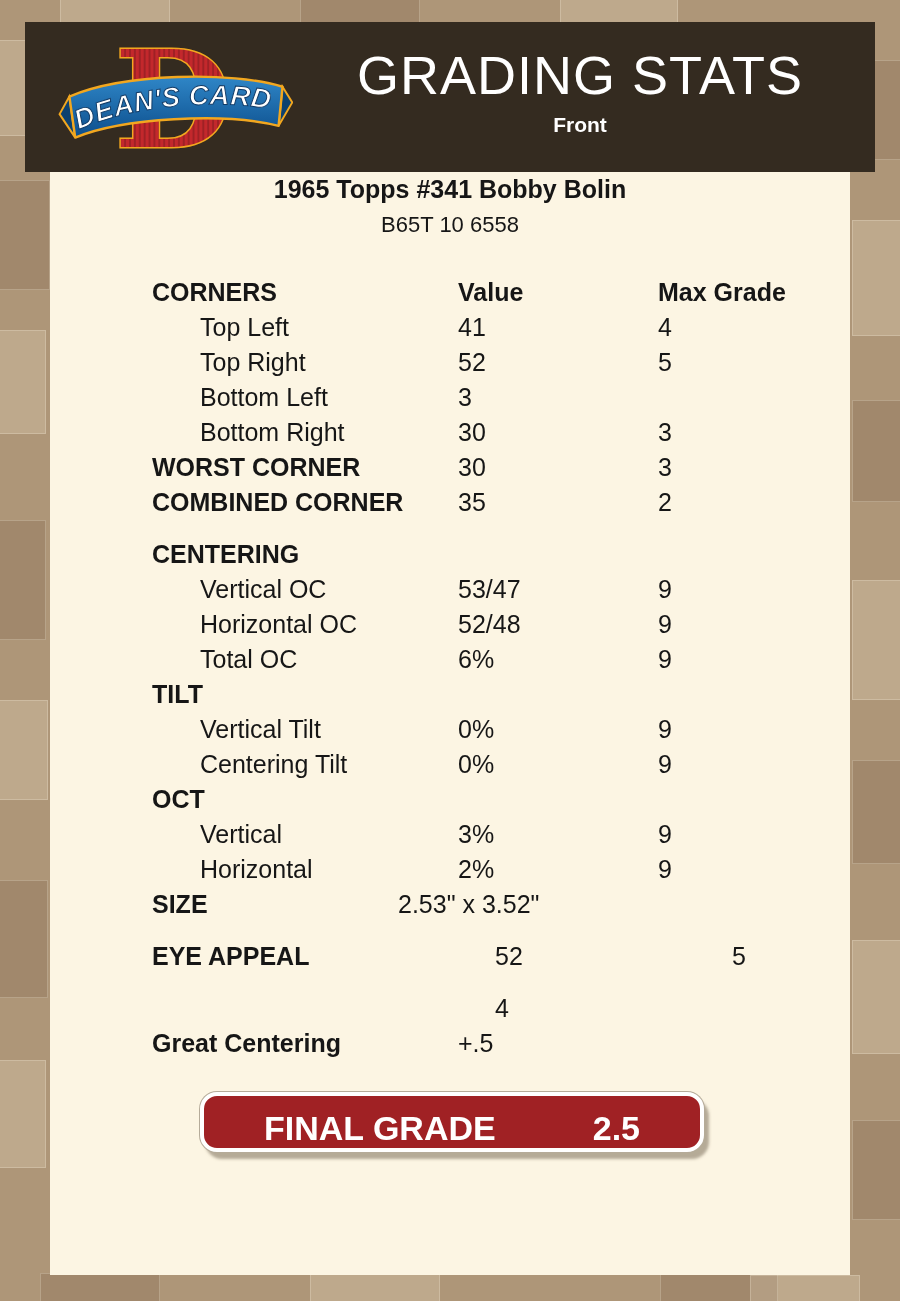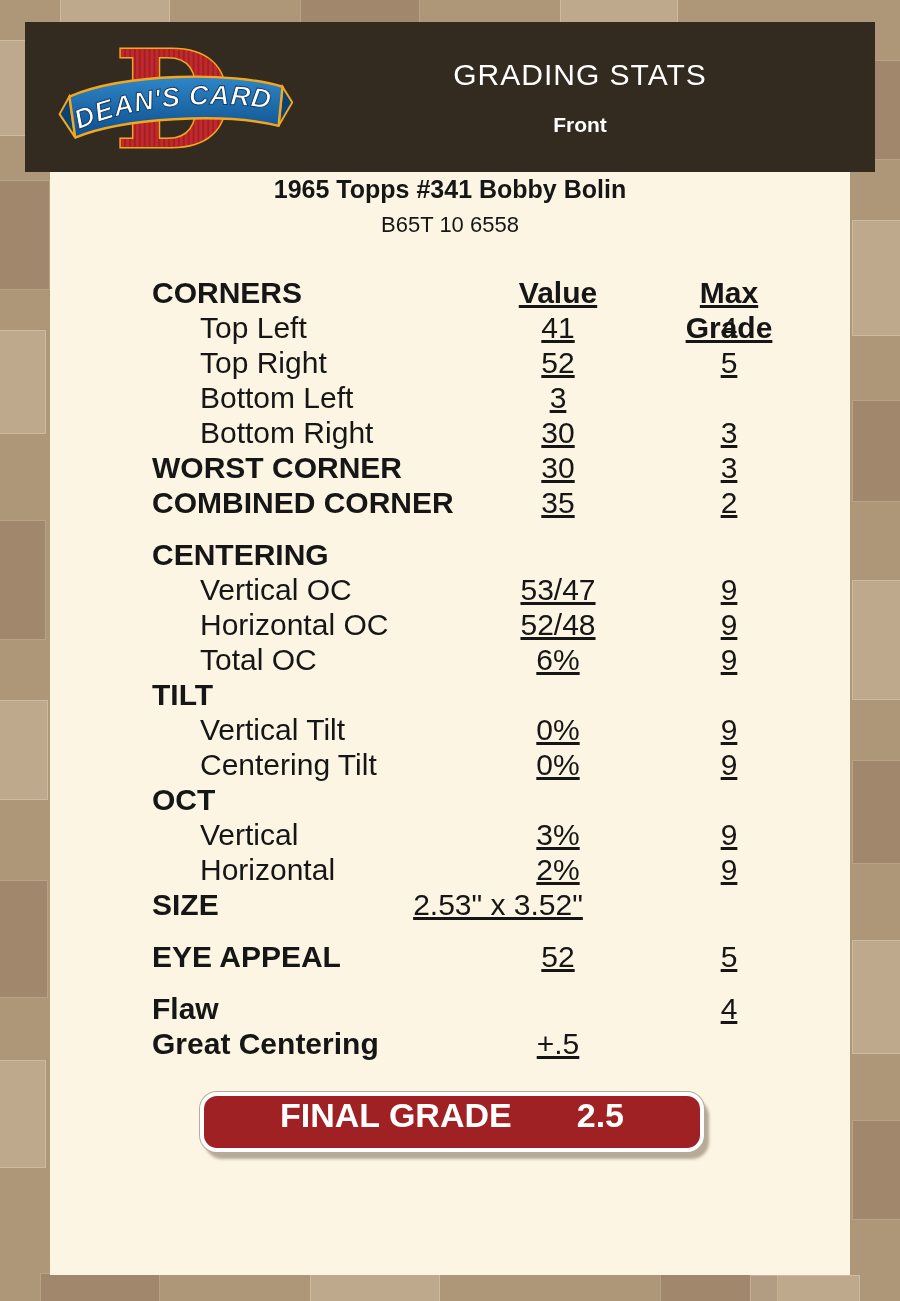--- a/index.html
+++ b/index.html
@@ -12,45 +12,45 @@
   .bg { position:absolute; inset:0; }
   .bg .card { position:absolute; border:1px solid rgba(252,245,225,0.25); }
   .bg .lt { background:rgba(255,244,220,0.20); }
   .bg .dk { background:rgba(84,60,34,0.14); }
 
   
   .band { position:absolute; left:25px; top:22px; width:850px; height:150px;
           background:#342b20; display:flex; align-items:center; }
   .logo { position:absolute; left:28px; top:10px; width:240px; height:132px; }
   .band-titles { margin-left:260px; flex:1; text-align:center; color:#ffffff; padding-top:2px; }
-  .band-title { font-size:30px; line-height:54px; letter-spacing:1px; }
+  .band-title { font-size:54px; line-height:54px; letter-spacing:1px; }
   .band-sub   { font-size:21px; line-height:46px;font-weight:bold; }
 
   
   .sheet { position:absolute; left:50px; top:172px; width:800px; height:1103px;
            background:#fcf5e3; }
 
   .card-title { text-align:center; font-size:25px; font-weight:bold; line-height:35px; }
   .card-code  { text-align:center; font-size:22px; line-height:35px; }
 
   .table { margin-left:100px; width:650px; margin-top:33px; }
-  .row { display:grid; grid-template-columns:308px 200px 142px; height:35px; line-height:35px; font-size:30px; }
-  .row.gap { margin-top:17px; }
+  .row { display:grid; grid-template-columns:308px 200px 142px; height:35px; line-height:35px; font-size:25px; }
+  .row.gap { margin-top:17px;gap:37px; }
   .cell.label { padding-left:2px; white-space:nowrap; }
   .row.sub .cell.label { padding-left:50px; }
   .cell.label.b { font-weight:bold; }
-  .cell.value, .cell.max { text-align:center;text-decoration:underline; }
+  .cell.value, .cell.max { text-align:left; }
   .cell.value.shift { position:relative; left:-60px; }
   .row.cols { font-weight:bold; }
 
   .final { position:relative; margin:31px 0 0 150px; width:504px; height:60px;
            background:#a02124; border:4px solid #ffffff; border-radius:17px;
            box-shadow:0 0 0 1px #b5ab99, 5px 7px 3px rgba(122,110,90,0.55);
-           display:flex; align-items:flex-start; justify-content:space-between;
-           padding:0 76px; color:#ffffff; font-weight:bold; font-size:34px; }
+           display:flex; align-items:flex-end; justify-content:space-between;
+           padding:0 60px; color:#ffffff; font-weight:bold; font-size:34px; }
 </style>
 </head>
 <body>
 
 <div class="page">
 
   <div class="bg">
     <div class="card lt" style="left:-18px;top:40px;width:60px;height:96px;"></div>
     <div class="card dk" style="left:-6px;top:180px;width:56px;height:110px;"></div>
     <div class="card lt" style="left:-24px;top:330px;width:70px;height:104px;"></div>
@@ -195,21 +195,20 @@
             <div class="cell label b">SIZE</div>
             <div class="cell value shift">2.53" x 3.52"</div>
             <div class="cell max"></div>
           </div>
           <div class="row gap">
             <div class="cell label b">EYE APPEAL</div>
             <div class="cell value">52</div>
             <div class="cell max">5</div>
           </div>
           <div class="row gap">
-            <div class="cell label b">Flaw</div>
             <div class="cell value"></div>
             <div class="cell max">4</div>
           </div>
           <div class="row">
             <div class="cell label b">Great Centering</div>
             <div class="cell value">+.5</div>
             <div class="cell max"></div>
           </div>
         </div>
     </div>

